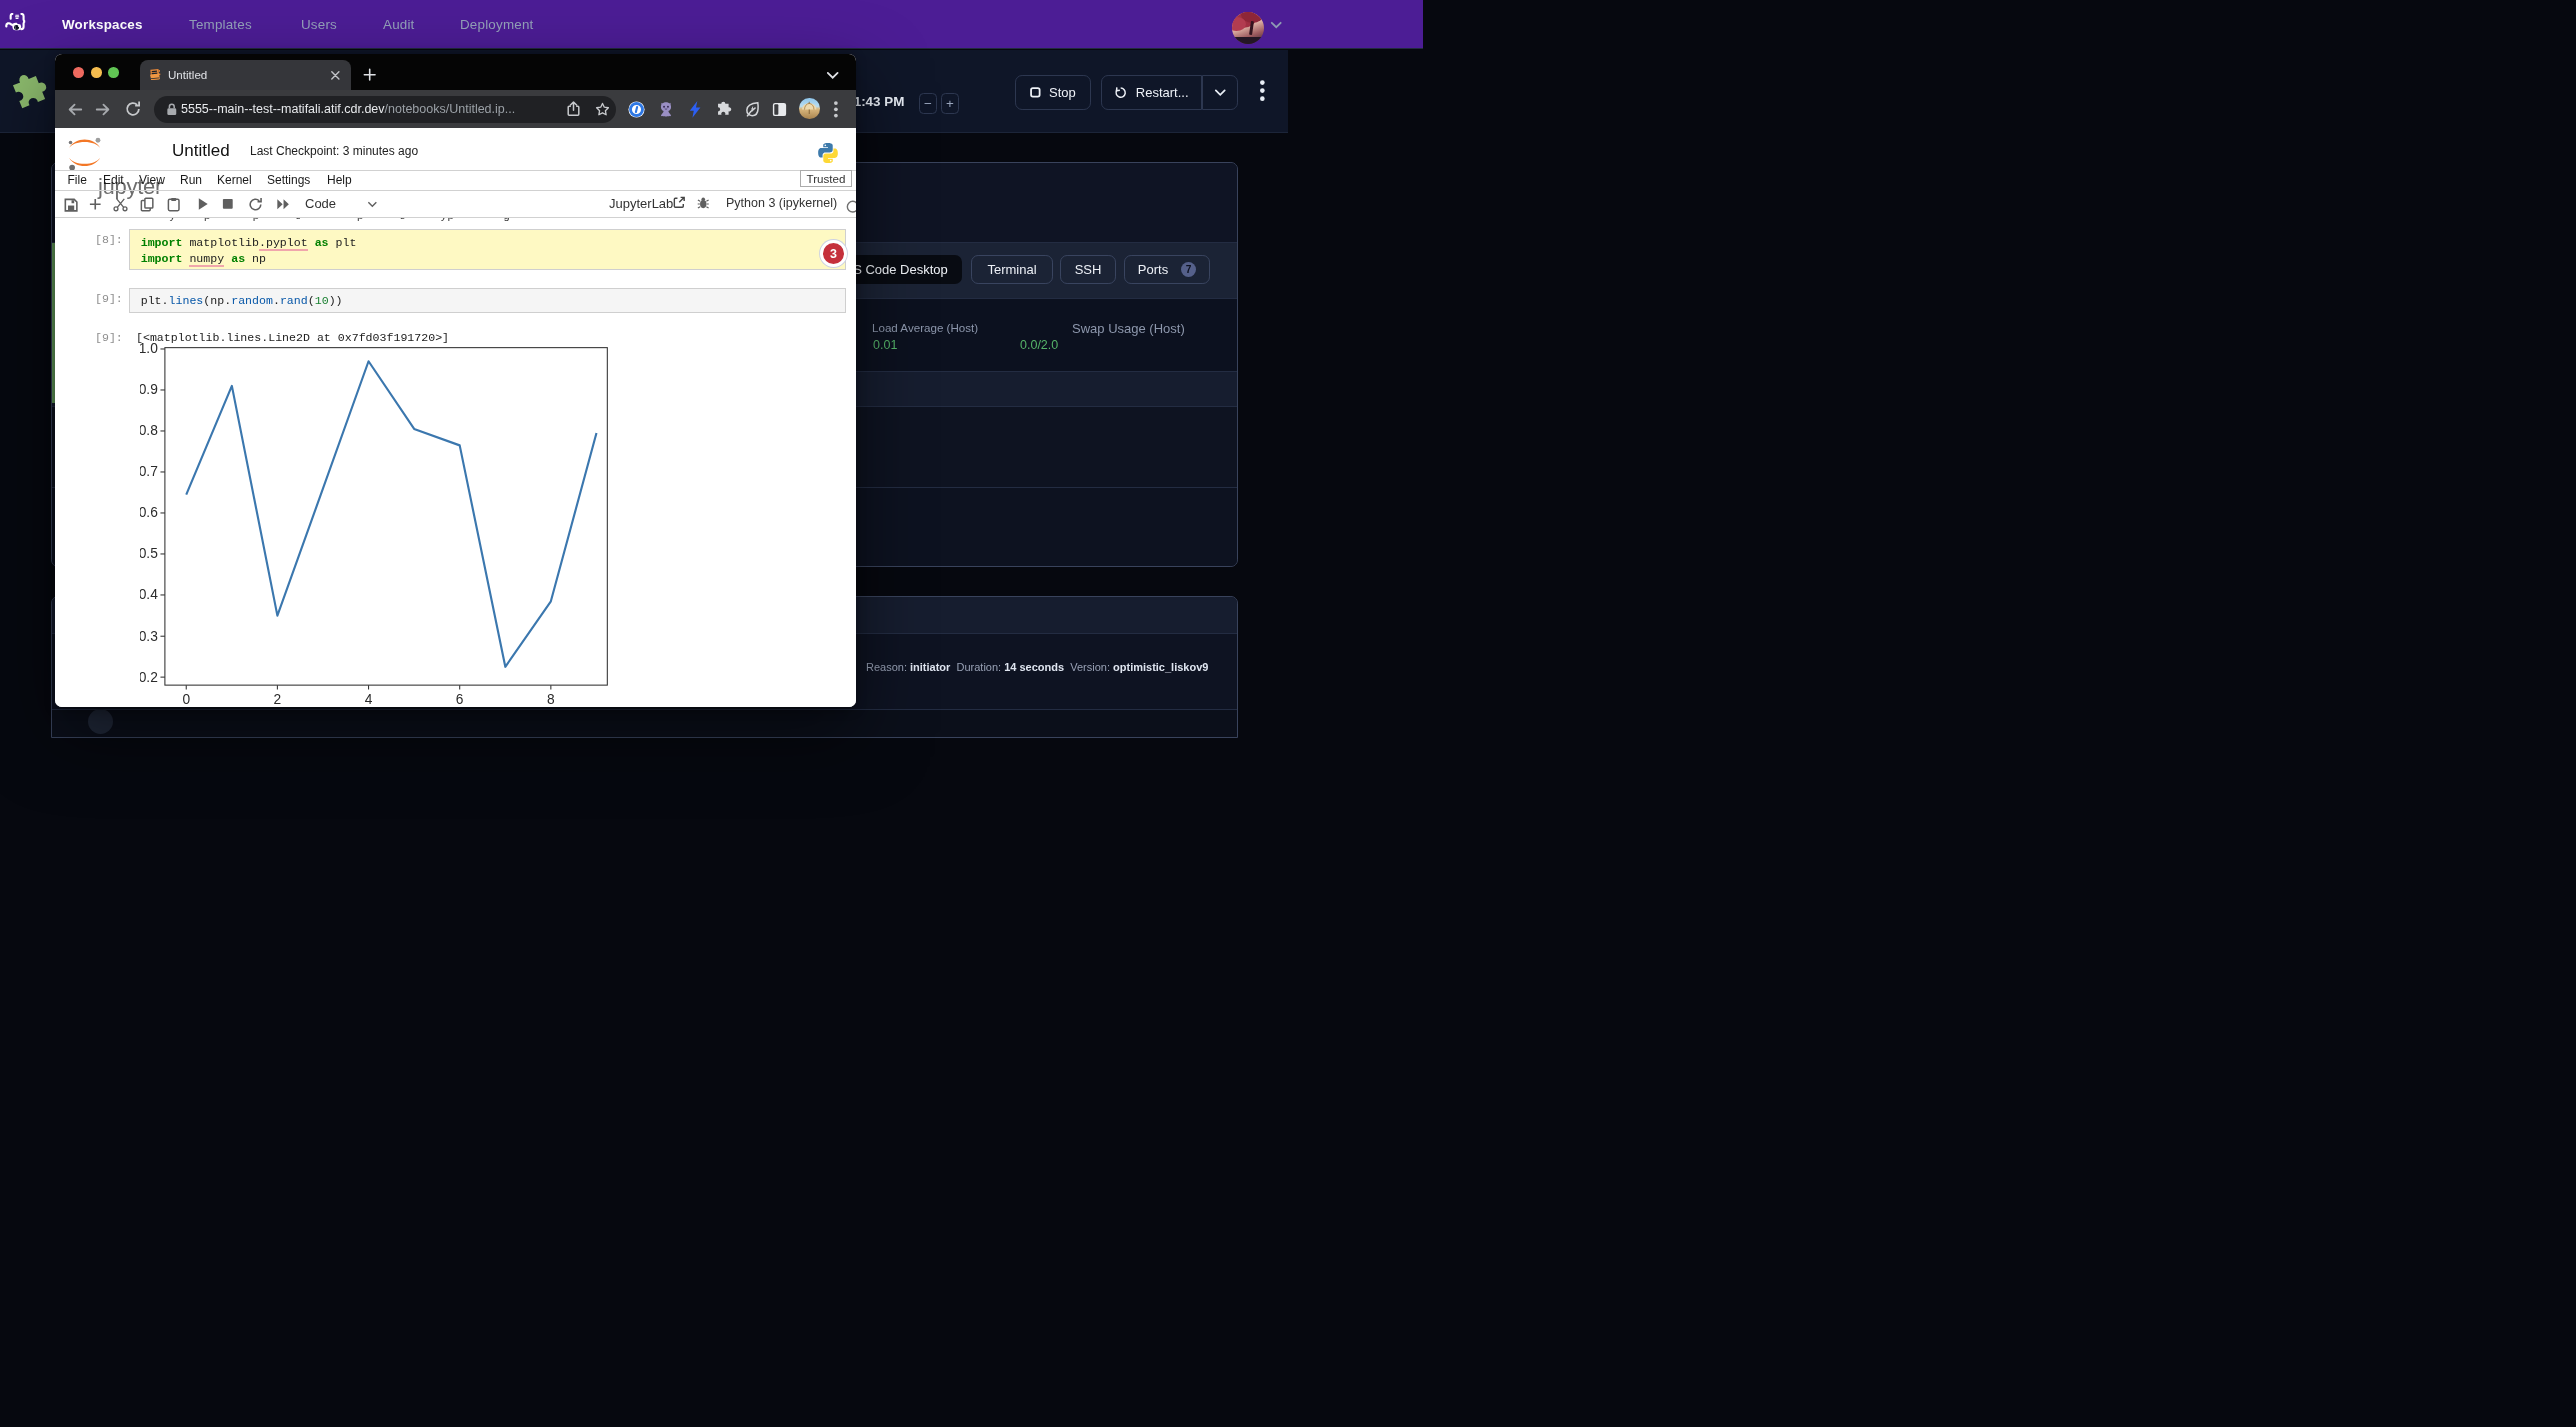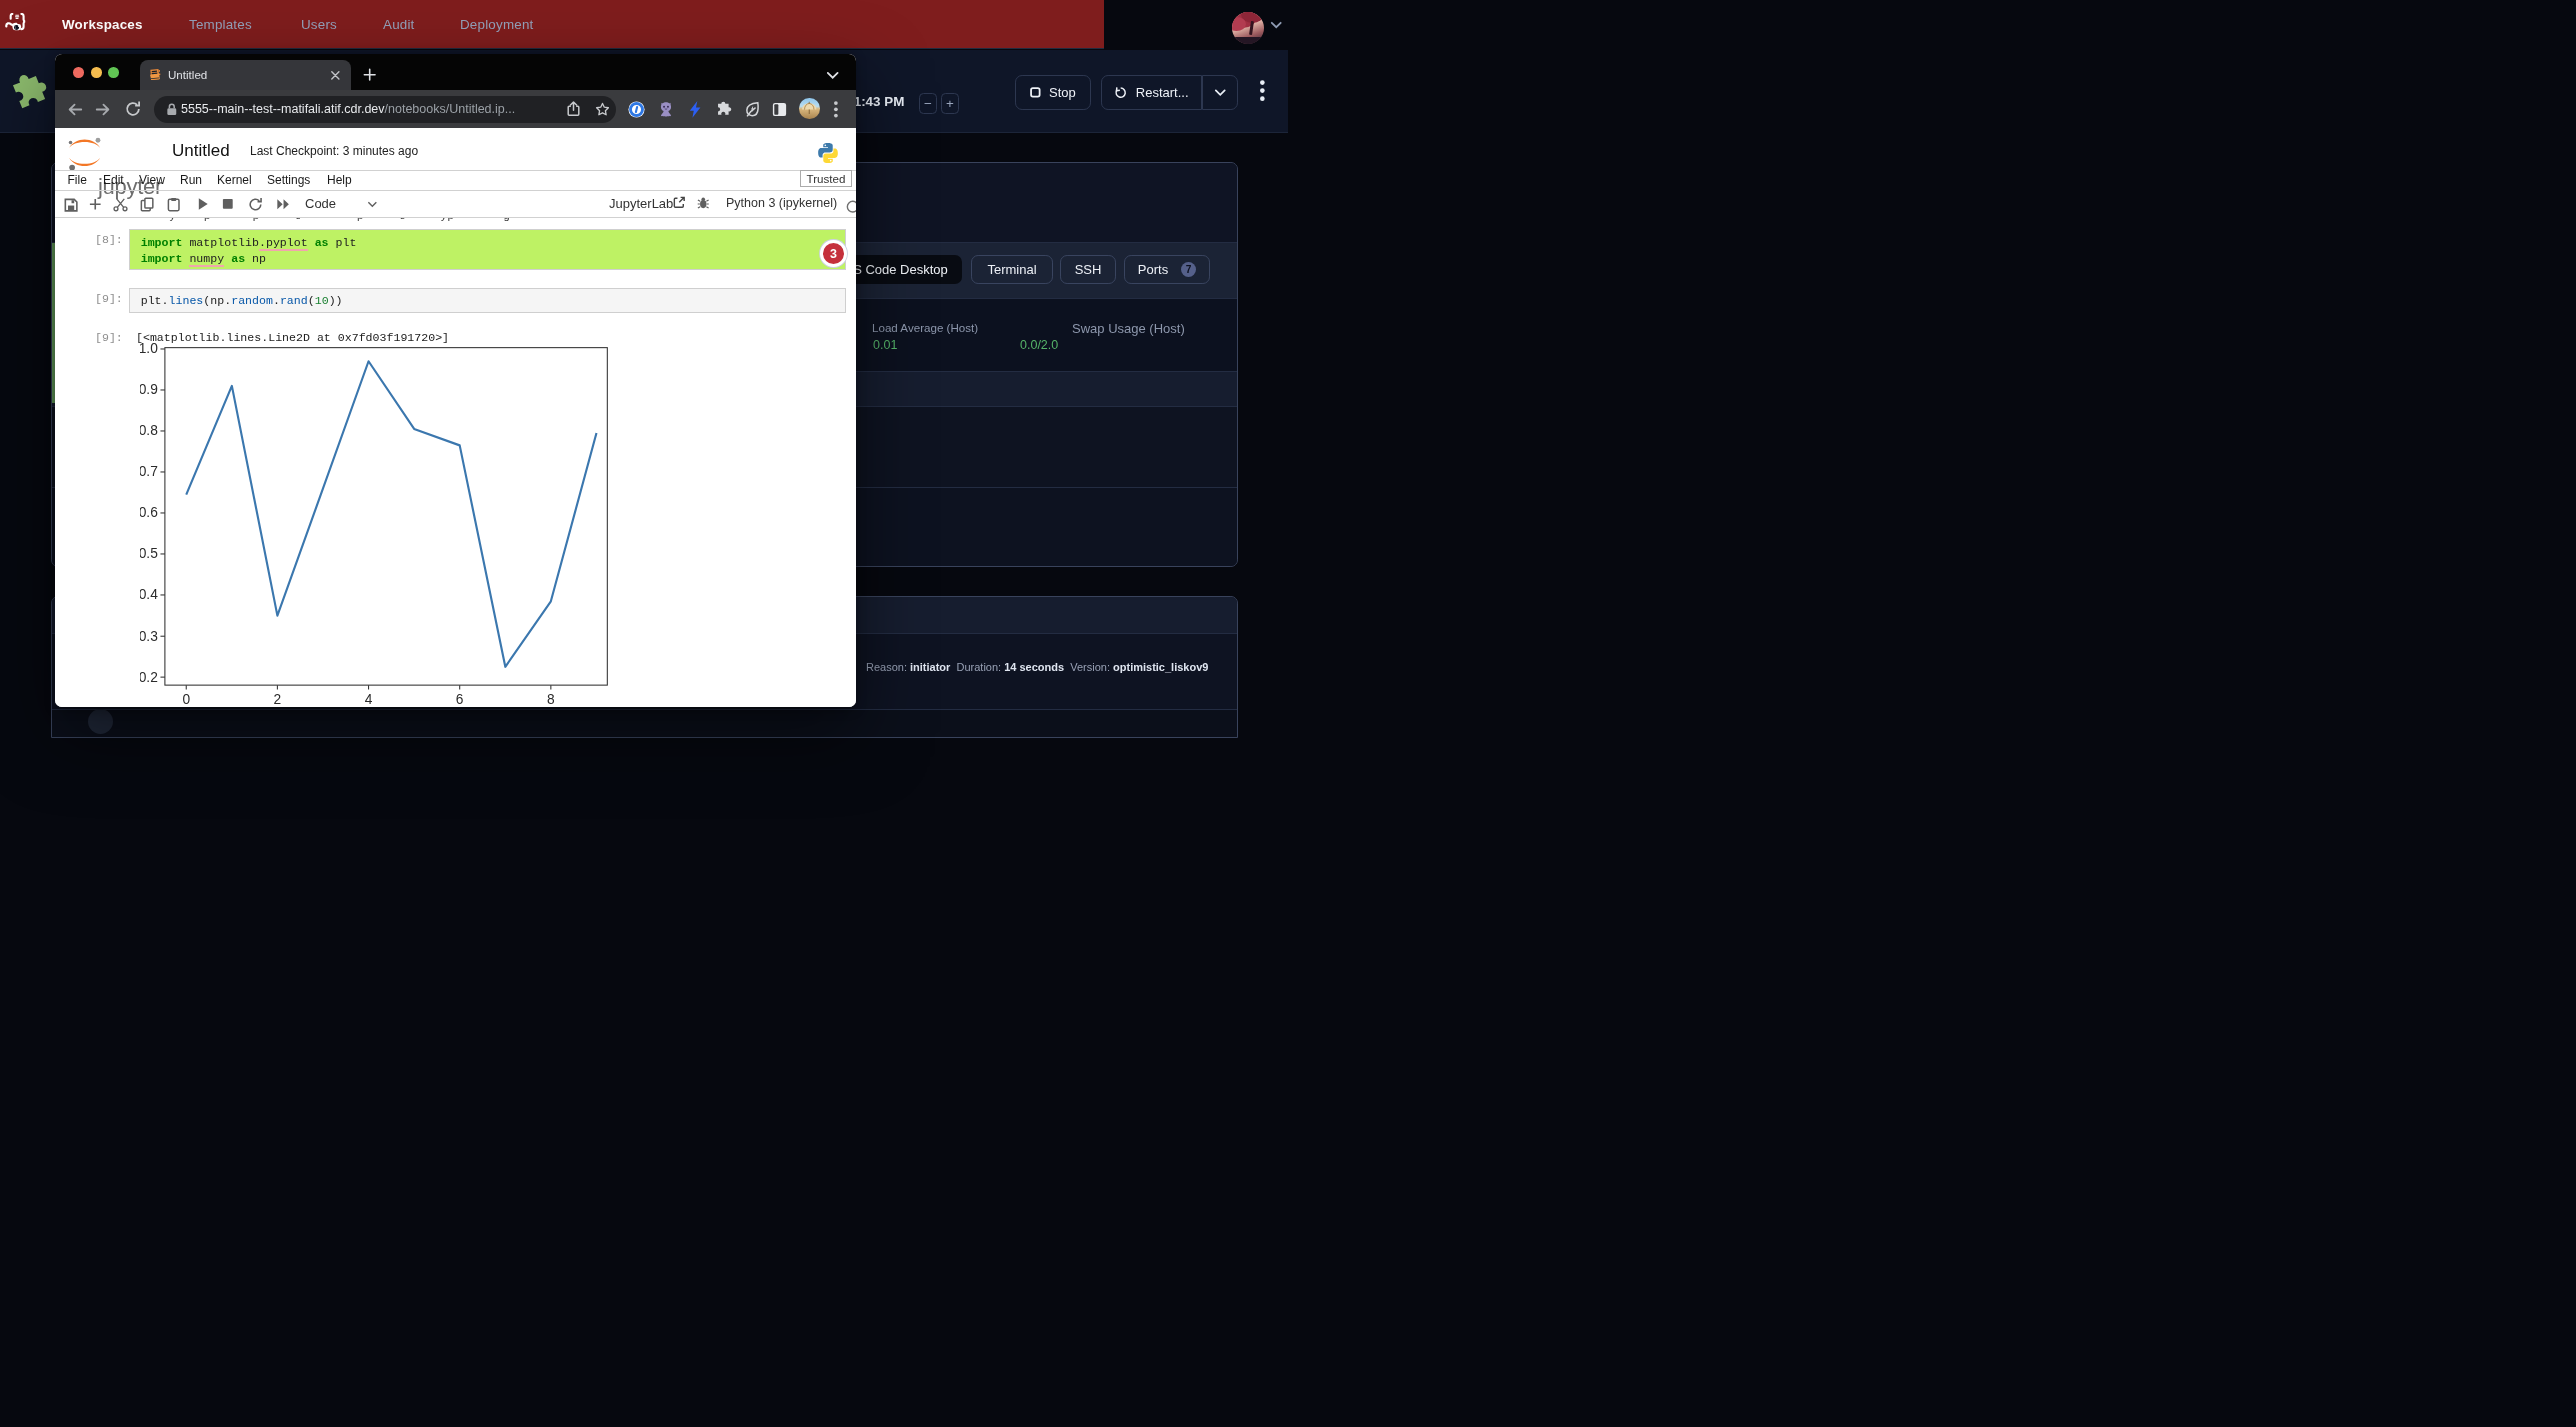--- a/index.html
+++ b/index.html
@@ -1,21 +1,21 @@
 <!DOCTYPE html>
 <html style="font-size:14.2px"><head>
 <meta charset="utf-8">
 <style>
 * { margin:0; padding:0; box-sizing:border-box; }
 html,body { width:1288px; height:714px; overflow:hidden; background:#06080f;
   font-family:"Liberation Sans", sans-serif; }
 .abs { position:absolute; }
 
-#nav { position:absolute; left:0; top:0; width:1104px; height:49px;
-  background:#7f1d1d; border-bottom:0.9px solid #222b3e; }
+#nav { position:absolute; left:0; top:0; width:1423px; height:49px;
+  background:#4c1d95; border-bottom:0.9px solid #222b3e; }
 .navitem { position:absolute; top:17px; font-size:13.4px; color:#94a1ba; letter-spacing:0.2px; }
 
 #hdr { position:absolute; left:0; top:50px; width:1288px; height:83px;
   background:#0f1628; border-bottom:0.9px solid #1c2539; }
 .obtn { position:absolute; border:0.9px solid #2d3750; border-radius:7.1px;
   color:#eef1f7; font-size:13px; display:flex; align-items:center; justify-content:center; }
 
 #panel1 { position:absolute; left:51px; top:162px; width:1187px; height:405px;
   border:0.9px solid #39435c; border-radius:7.1px; overflow:hidden; background:#0e1321; }
 #panel2 { position:absolute; left:51px; top:596px; width:1187px; height:142px;
@@ -311,21 +311,21 @@
         <circle cx="7.5" cy="7.5" r="6" fill="none" stroke="#707070" stroke-width="1.6"></circle>
       </svg>
     <div class="abs" style="left:0;top:62px;width:801px;height:0;"></div>
     <div class="abs" style="left:0;top:88px;width:801px;height:0.9px;background:#d1d1d1;"></div>
 
     <div class="abs mono" style="left:114px;top:89px;width:392px;height:4.5px;overflow:hidden;font-size:11.6px;color:#333;">
       <div style="position:absolute;top:-9px;white-space:pre;color:#444;">y    p      p     t        p     t     yp       g</div>
     </div>
 
     <span class="abs mono" style="left:40px;top:104px;font-size:11.6px;color:#8e8e8e;">[8]:</span>
-    <div class="abs" style="left:74px;top:100px;width:717px;height:41px;background:#bef264;border:0.9px solid #cfcfcf;">
+    <div class="abs" style="left:74px;top:100px;width:717px;height:41px;background:#fef9c3;border:0.9px solid #cfcfcf;">
       <div class="mono" style="position:absolute;left:10.7px;top:4.5px;font-size:11.6px;line-height:16px;color:#212121;white-space:pre;"><span class="kgreen">import</span> matplotlib<span class="uline">.pyplot</span> <span class="kgreen">as</span> plt
 <span class="kgreen">import</span> <span class="uline">numpy</span> <span class="kgreen">as</span> np</div>
     </div>
 
     <div class="abs" style="left:765px;top:111px;width:27px;height:27px;border-radius:50%;background:#c5303c;border:3.1px solid #ffffff;color:#fff;font-size:12.5px;font-weight:bold;display:flex;align-items:center;justify-content:center;box-shadow:0 0 0 0.9px #cdd2e2;">3</div>
 
     <span class="abs mono" style="left:40px;top:163px;font-size:11.6px;color:#8e8e8e;">[9]:</span>
     <div class="abs" style="left:74px;top:159px;width:717px;height:25px;background:#f5f5f5;border:0.9px solid #cfcfcf;">
       <div class="mono" style="position:absolute;left:10.7px;top:4.5px;font-size:11.6px;color:#212121;white-space:pre;">plt.<span class="kblue">lines</span>(np.<span class="kblue">random</span>.<span class="kblue">rand</span>(<span class="ngreen">10</span>))</div>
     </div>

